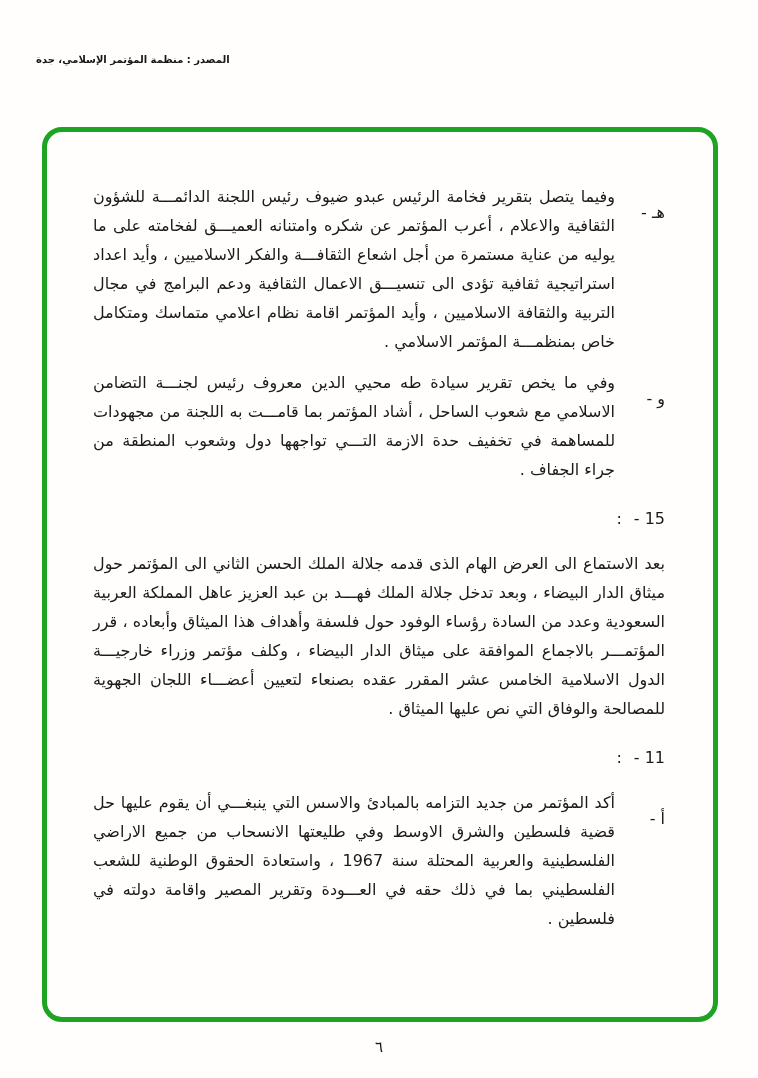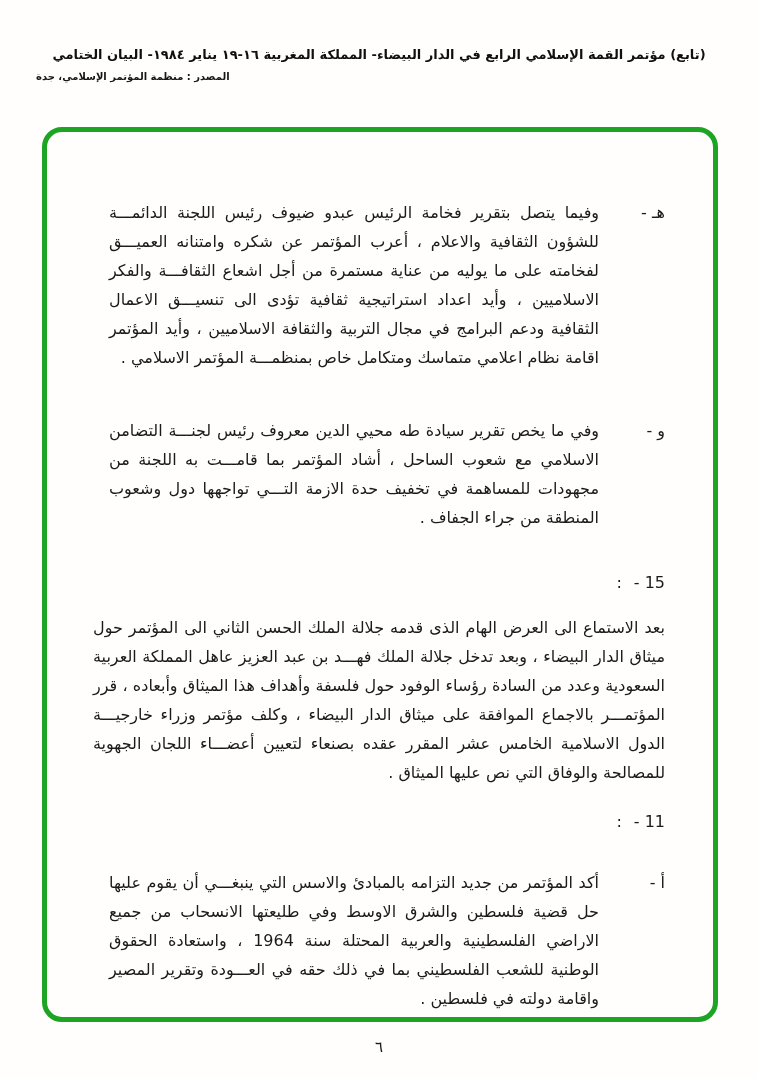--- a/index.html
+++ b/index.html
@@ -65,21 +65,21 @@
     gap: 12px;
     margin: 0 0 12px 0;
   }
   .hang .marker {
     flex: 0 0 38px;
     white-space: nowrap;
     margin-top: 16px;
   }
   .hang .hang-text {
     flex: 1;
-    margin: 16px;
+    margin: 0;
     text-align: justify;
   }
   .sec-heading {
     display: flex;
     gap: 12px;
     margin: 20px 0 16px 0;
   }
   .sec-num { white-space: nowrap; }
   .sec-title {
     text-decoration: underline;
@@ -99,21 +99,20 @@
     font-size: 15px;
     color: #1a1a1a;
   }
 </style>
 </head>
 <body>
 
 <div class="page">
 
   <div class="doc-header">
-    <div class="doc-title">(تابع) مؤتمر القمة الإسلامي الرابع في الدار البيضاء- المملكة المغربية ١٦-١٩ يناير ١٩٨٤- البيان الختامي</div>
     <div class="doc-source">المصدر : منظمة المؤتمر الإسلامي، جدة</div>
   </div>
 
   <div class="green-box">
     <div class="content">
 
       <div class="hang">
         <span class="marker">هـ -</span>
         <p class="hang-text">وفيما يتصل بتقرير فخامة الرئيس عبدو ضيوف رئيس اللجنة الدائمـــة للشؤون الثقافية والاعلام ، أعرب المؤتمر عن شكره وامتنانه العميـــق لفخامته على ما يوليه من عناية مستمرة من أجل اشعاع الثقافـــة والفكر الاسلاميين ، وأيد اعداد استراتيجية ثقافية تؤدى الى تنسيـــق الاعمال الثقافية ودعم البرامج في مجال التربية والثقافة الاسلاميين ، وأيد المؤتمر اقامة نظام اعلامي متماسك ومتكامل خاص بمنظمـــة المؤتمر الاسلامي .</p>
       </div>
@@ -130,21 +129,21 @@
 
       <p class="sec-par">بعد الاستماع الى العرض الهام الذى قدمه جلالة الملك الحسن الثاني الى المؤتمر حول ميثاق الدار البيضاء ، وبعد تدخل جلالة الملك فهـــد بن عبد العزيز عاهل المملكة العربية السعودية وعدد من السادة رؤساء الوفود حول فلسفة وأهداف هذا الميثاق وأبعاده ، قرر المؤتمـــر بالاجماع الموافقة على ميثاق الدار البيضاء ، وكلف مؤتمر وزراء خارجيـــة الدول الاسلامية الخامس عشر المقرر عقده بصنعاء لتعيين أعضـــاء اللجان الجهوية للمصالحة والوفاق التي نص عليها الميثاق .</p>
 
       <div class="sec-heading">
         <span class="sec-num">11 -</span>
         <span>:</span>
       </div>
 
       <div class="hang">
         <span class="marker">أ -</span>
-        <p class="hang-text">أكد المؤتمر من جديد التزامه بالمبادئ والاسس التي ينبغـــي أن يقوم عليها حل قضية فلسطين والشرق الاوسط وفي طليعتها الانسحاب من جميع الاراضي الفلسطينية والعربية المحتلة سنة 1964 ، واستعادة الحقوق الوطنية للشعب الفلسطيني بما في ذلك حقه في العـــودة وتقرير المصير واقامة دولته في فلسطين .</p>
+        <p class="hang-text">أكد المؤتمر من جديد التزامه بالمبادئ والاسس التي ينبغـــي أن يقوم عليها حل قضية فلسطين والشرق الاوسط وفي طليعتها الانسحاب من جميع الاراضي الفلسطينية والعربية المحتلة سنة 1967 ، واستعادة الحقوق الوطنية للشعب الفلسطيني بما في ذلك حقه في العـــودة وتقرير المصير واقامة دولته في فلسطين .</p>
       </div>
 
     </div>
   </div>
 
   <div class="page-footer">
     <span>٦</span>
   </div>
 
 </div>

